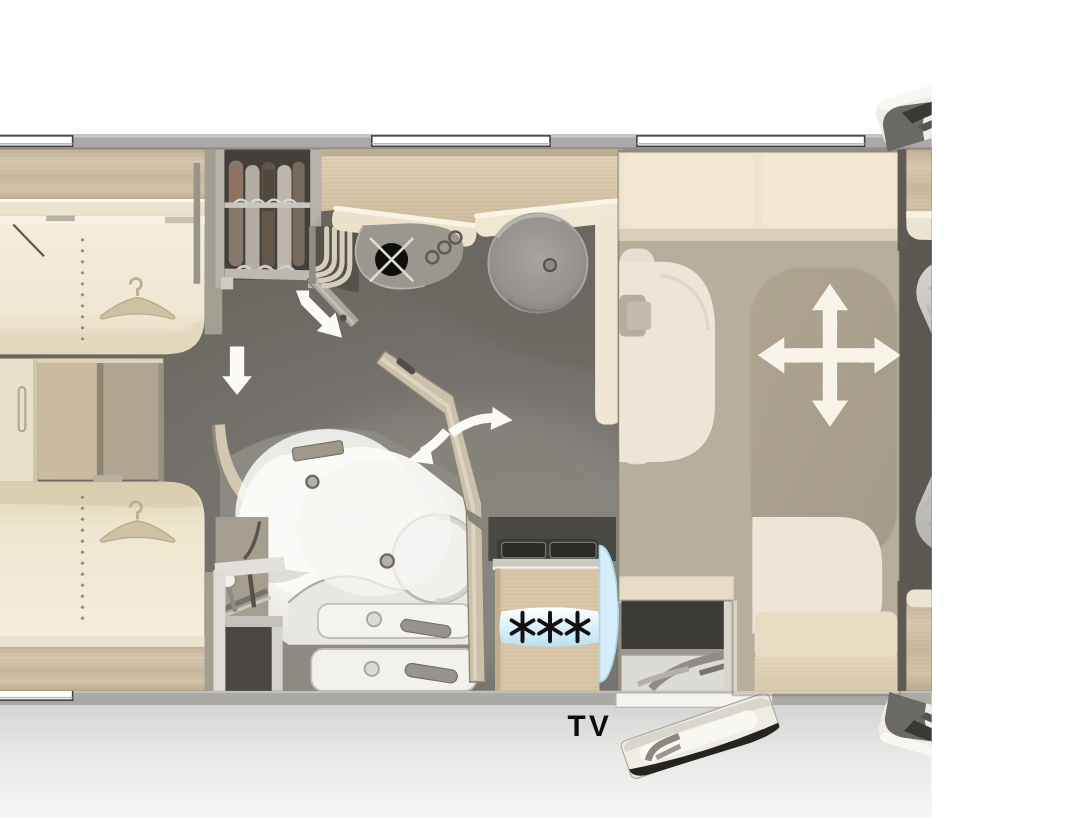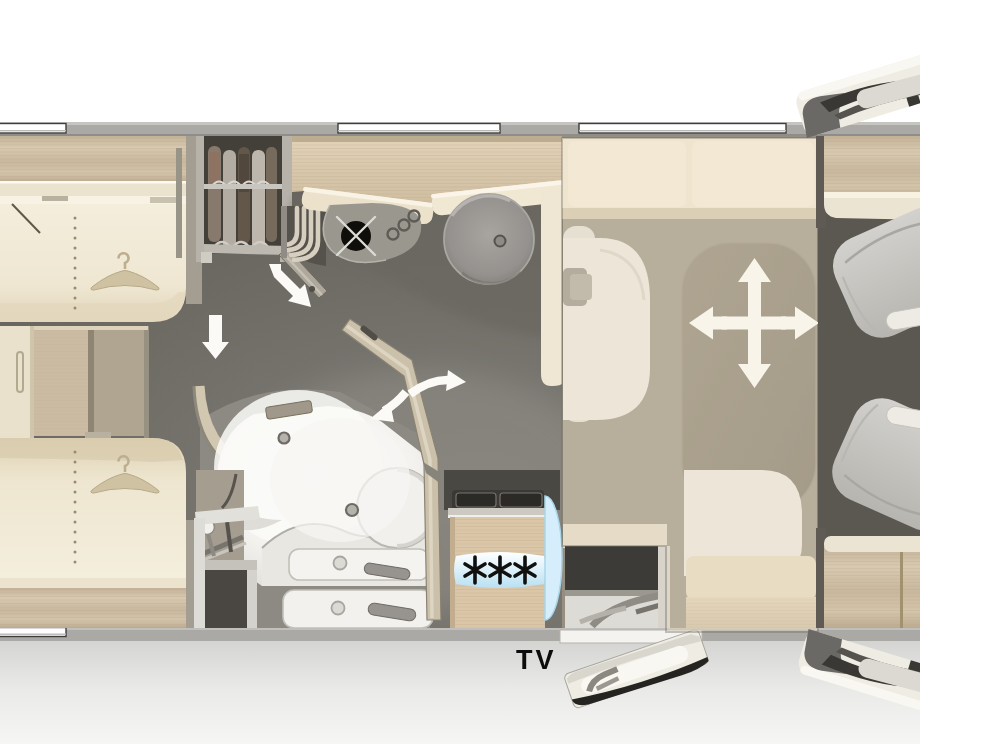--- a/index.html
+++ b/index.html
@@ -1,16 +1,16 @@
 <!DOCTYPE html>
 <html><head>
 <meta charset="utf-8">
 <style>
   html,body{margin:0;padding:0;background:#ffffff;}
-  #stage{position:relative;width:920px;height:744px;overflow:hidden;font-family:"Liberation Sans",sans-serif;}
+  #stage{position:relative;width:847px;height:744px;overflow:hidden;font-family:"Liberation Sans",sans-serif;}
 </style>
 </head>
 <body>
 <div id="stage">
 <svg width="992" height="744" viewBox="0 0 992 744">
 <defs>
   <filter id="blur14" x="-40%" y="-40%" width="180%" height="180%">
           <feGaussianBlur stdDeviation="14"></feGaussianBlur>
         </filter>
   <filter id="blur6" x="-40%" y="-40%" width="180%" height="180%">

